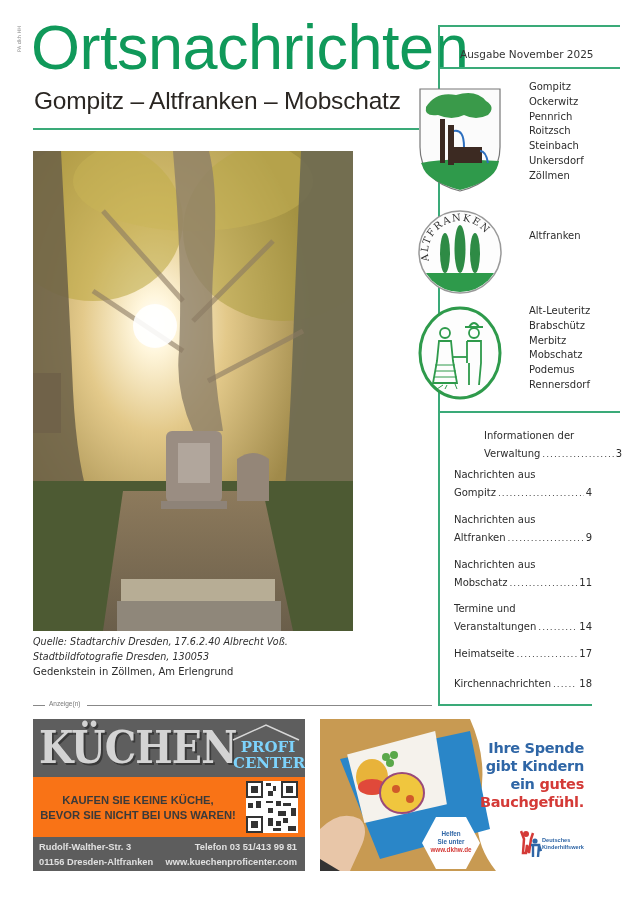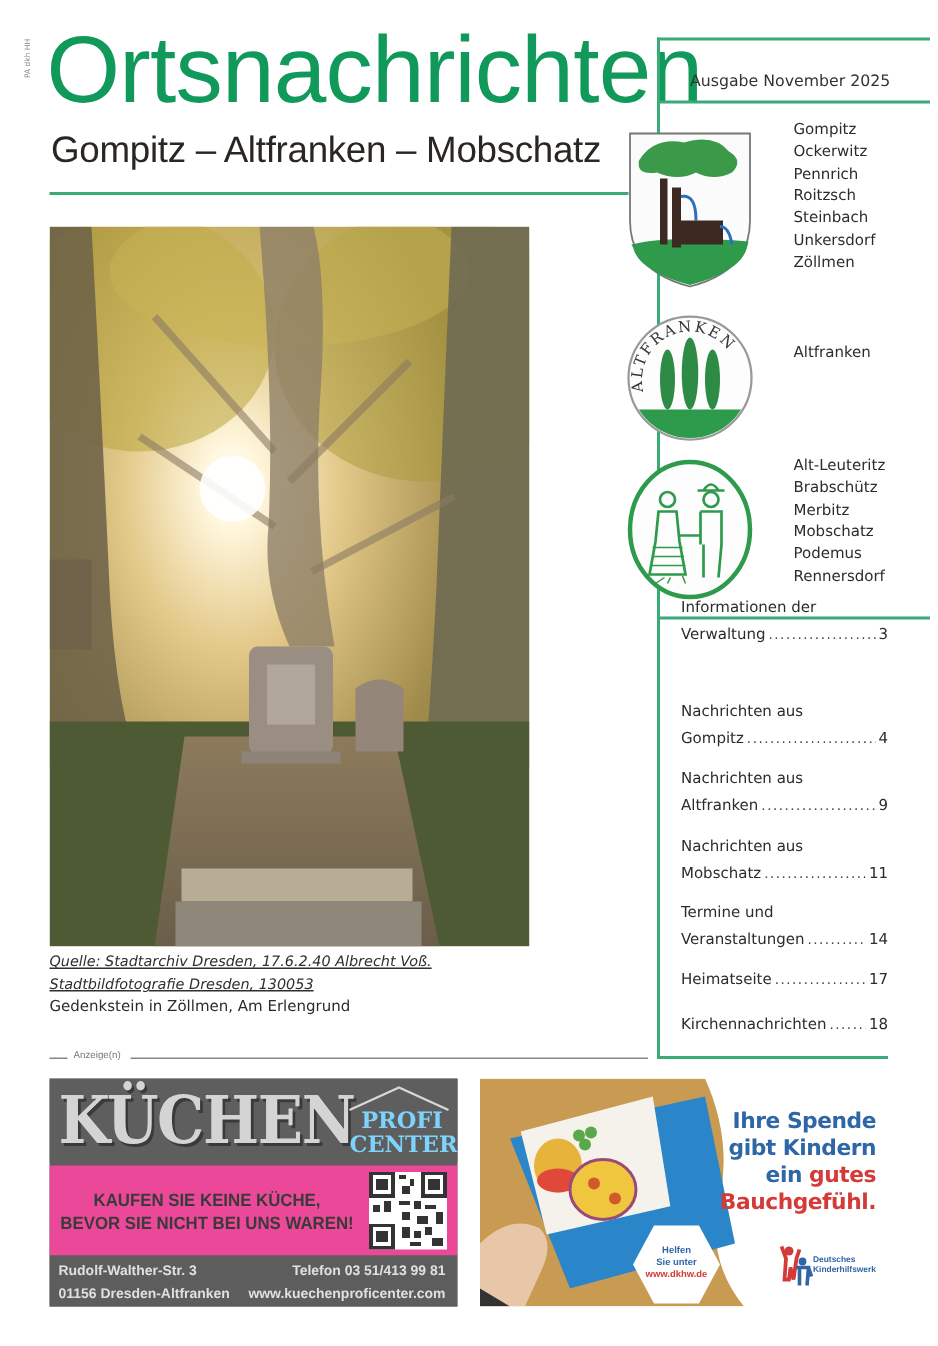--- a/index.html
+++ b/index.html
@@ -26,37 +26,37 @@
   .district-list div { white-space: nowrap; }
 
   .toc { position: absolute; left: 454px; width: 138px; font-size: 10px; line-height: 17.5px; color: #2c2c2c; }
   .toc-entry { position: absolute; left: 0; width: 138px; }
   .toc-row { display: flex; align-items: baseline; white-space: nowrap; }
   .toc-row .dots { flex: 1; overflow: hidden; margin: 0 2px; color: #444; letter-spacing: 1px; font-size: 9px; }
   .toc-row .dots::before { content: "......................................................................"; }
 
   .photo { position: absolute; left: 33px; top: 151px; width: 320px; height: 480px; overflow: hidden; }
 
-  .caption-src { position: absolute; left: 33px; top: 634px; width: 330px; font-size: 9.6px; line-height: 15px; font-style: italic; color: #2f2f2f; text-decoration: underline; }
+  .caption-src { position: absolute; left: 33px; top: 634px; width: 330px; font-size: 9.6px; line-height: 15px; font-style: italic; color: #2f2f2f; }
   .caption-main { position: absolute; left: 33px; top: 666px; font-size: 10px; color: #2b2b2b; }
 
   .anzeige-line-left { position: absolute; left: 33px; top: 705px; width: 12px; height: 1px; background: #888; }
   .anzeige-label { position: absolute; left: 49px; top: 700px; font-size: 6.5px; color: #777; font-family: "Liberation Sans", sans-serif; }
   .anzeige-line-right { position: absolute; left: 87px; top: 705px; width: 345px; height: 1px; background: #888; }
 
   
   .ad-kitchen { position: absolute; left: 33px; top: 719px; width: 272px; height: 152px; background: #5d5d5d; overflow: hidden; }
   .ad-k-top { position: absolute; left: 0; top: 0; width: 324px; height: 56px; background: #5e5e5e; }
   .ad-k-brand { position: absolute; left: 6px; top: 6px; font-family: "DejaVu Serif", serif; font-weight: 700;
     font-size: 44px; line-height: 46px; color: #d4d4d4; letter-spacing: -1px; transform: scaleX(0.9); transform-origin: left;
     text-shadow: 2px 2px 0 #3a3a3a; }
   .ad-k-roof { position: absolute; left: 198px; top: 3px; width: 70px; height: 20px; }
   .ad-k-profi { position: absolute; left: 200px; top: 20px; width: 70px; text-align: center; font-family: "DejaVu Serif", serif;
     font-weight: 700; font-size: 15px; line-height: 16px; color: #7dd3fc; }
-  .ad-k-mid { position: absolute; left: 0; top: 58px; width: 272px; height: 60px; background: #ec4899; }
+  .ad-k-mid { position: absolute; left: 0; top: 58px; width: 272px; height: 60px; background: #f97316; }
   .ad-k-slogan { position: absolute; left: 0; top: 16px; width: 210px; text-align: center; font-family: "Liberation Sans", sans-serif;
     font-weight: 700; font-size: 11.8px; line-height: 15px; color: #3a3a3a; transform: scaleX(0.95); }
   .ad-k-qr { position: absolute; left: 213px; top: 4px; width: 52px; height: 52px; }
   .ad-k-bottom { position: absolute; left: 0; top: 118px; width: 272px; height: 52px; background: #5d5d5d; }
   .ad-k-addr { position: absolute; left: 6px; top: 3px; font-family: "Liberation Sans", sans-serif; font-weight: 700;
     font-size: 9.3px; line-height: 15px; color: #e0e0e0; }
   .ad-k-contact { position: absolute; right: 8px; top: 3px; text-align: right; font-family: Liberation Sans, sans-serif;
     font-weight: 700; font-size: 9.3px; line-height: 15px; color: #e0e0e0; }
 
   
@@ -148,21 +148,21 @@
 <div class="district-list" style="top:304px;">
   <div>Alt-Leuteritz</div>
   <div>Brabschütz</div>
   <div>Merbitz</div>
   <div>Mobschatz</div>
   <div>Podemus</div>
   <div>Rennersdorf</div>
 </div>
 
 <div class="toc" style="top:0;">
-  <div class="toc-entry" style="top:397px;">
+  <div class="toc-entry" style="top:427px;margin-left:30px;">
     <div>Informationen der</div>
     <div class="toc-row">
         <span>Verwaltung</span>
         <span class="dots"></span>
         <span>3</span>
       </div>
   </div>
   <div class="toc-entry" style="top:466px;">
     <div>Nachrichten aus</div>
     <div class="toc-row">

